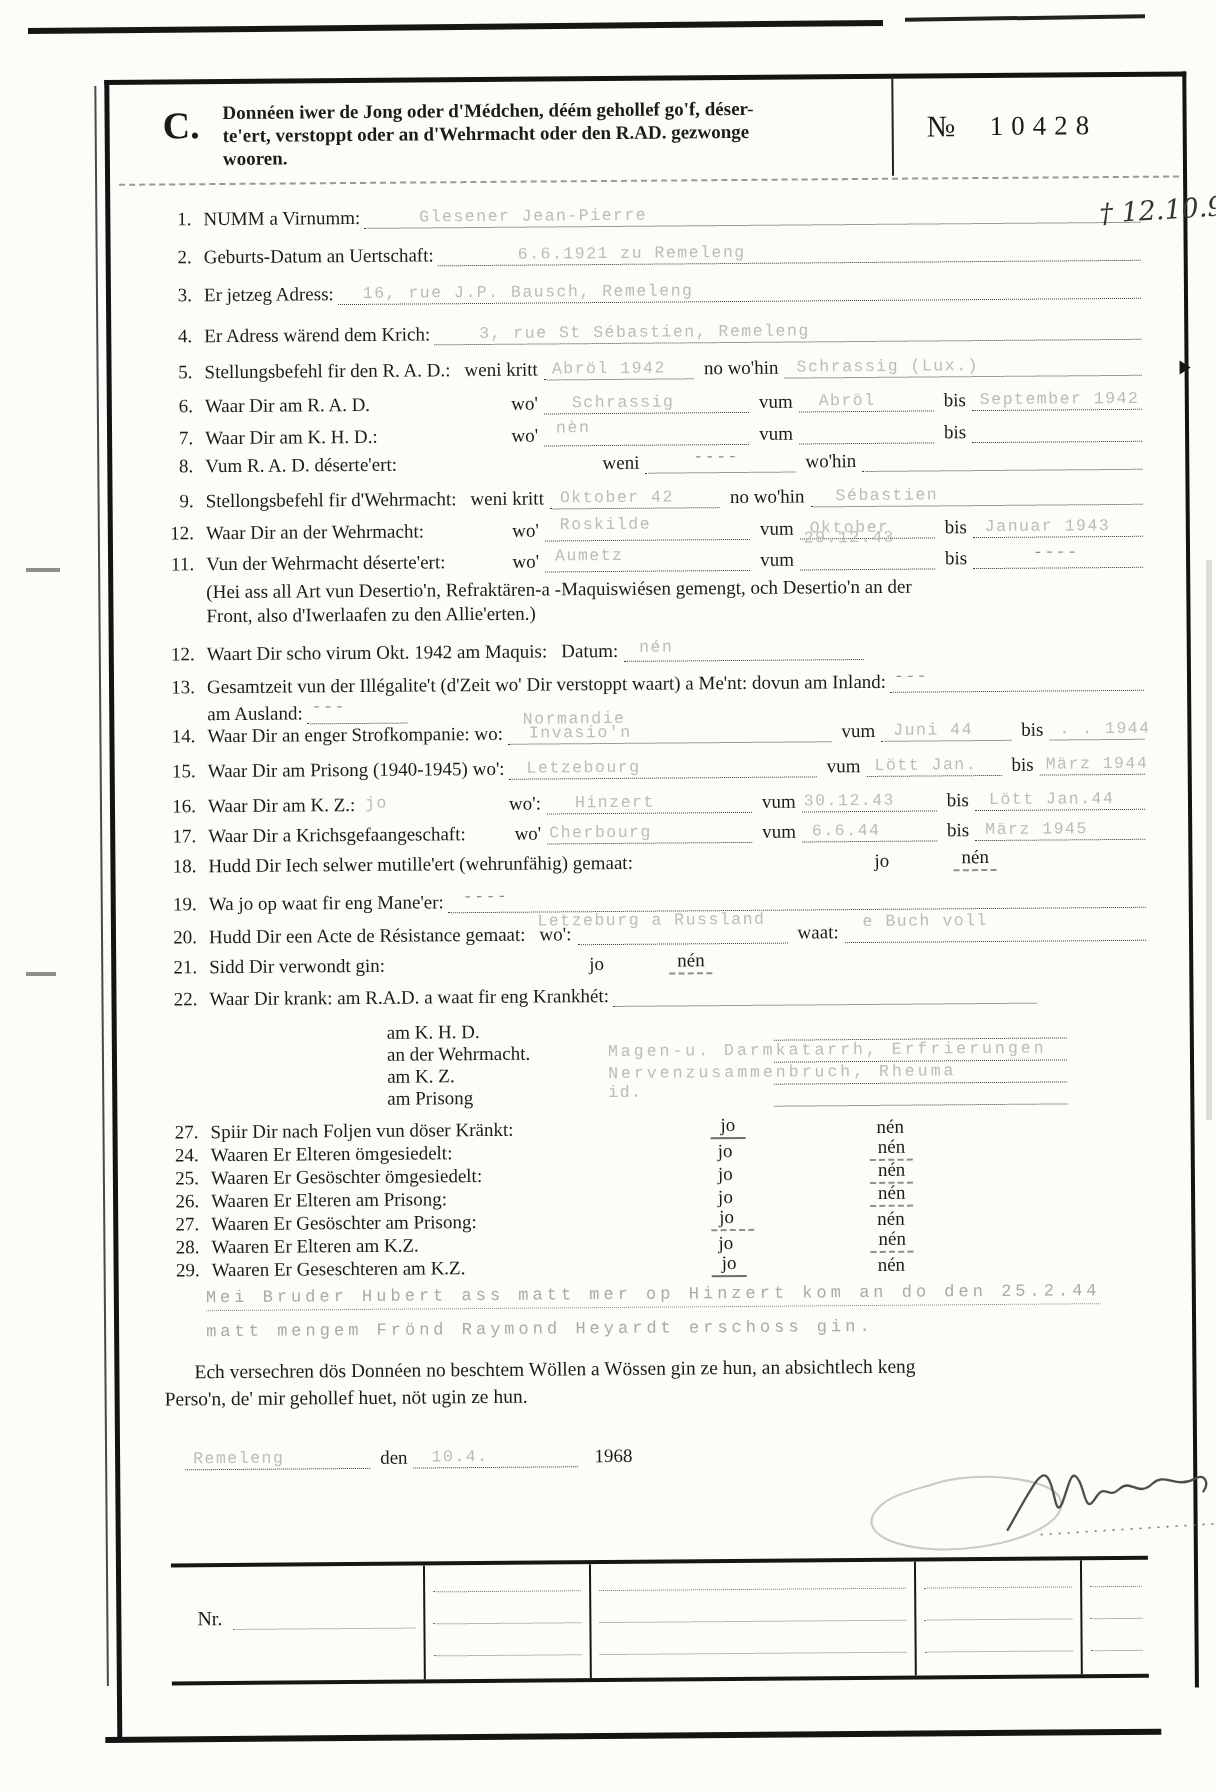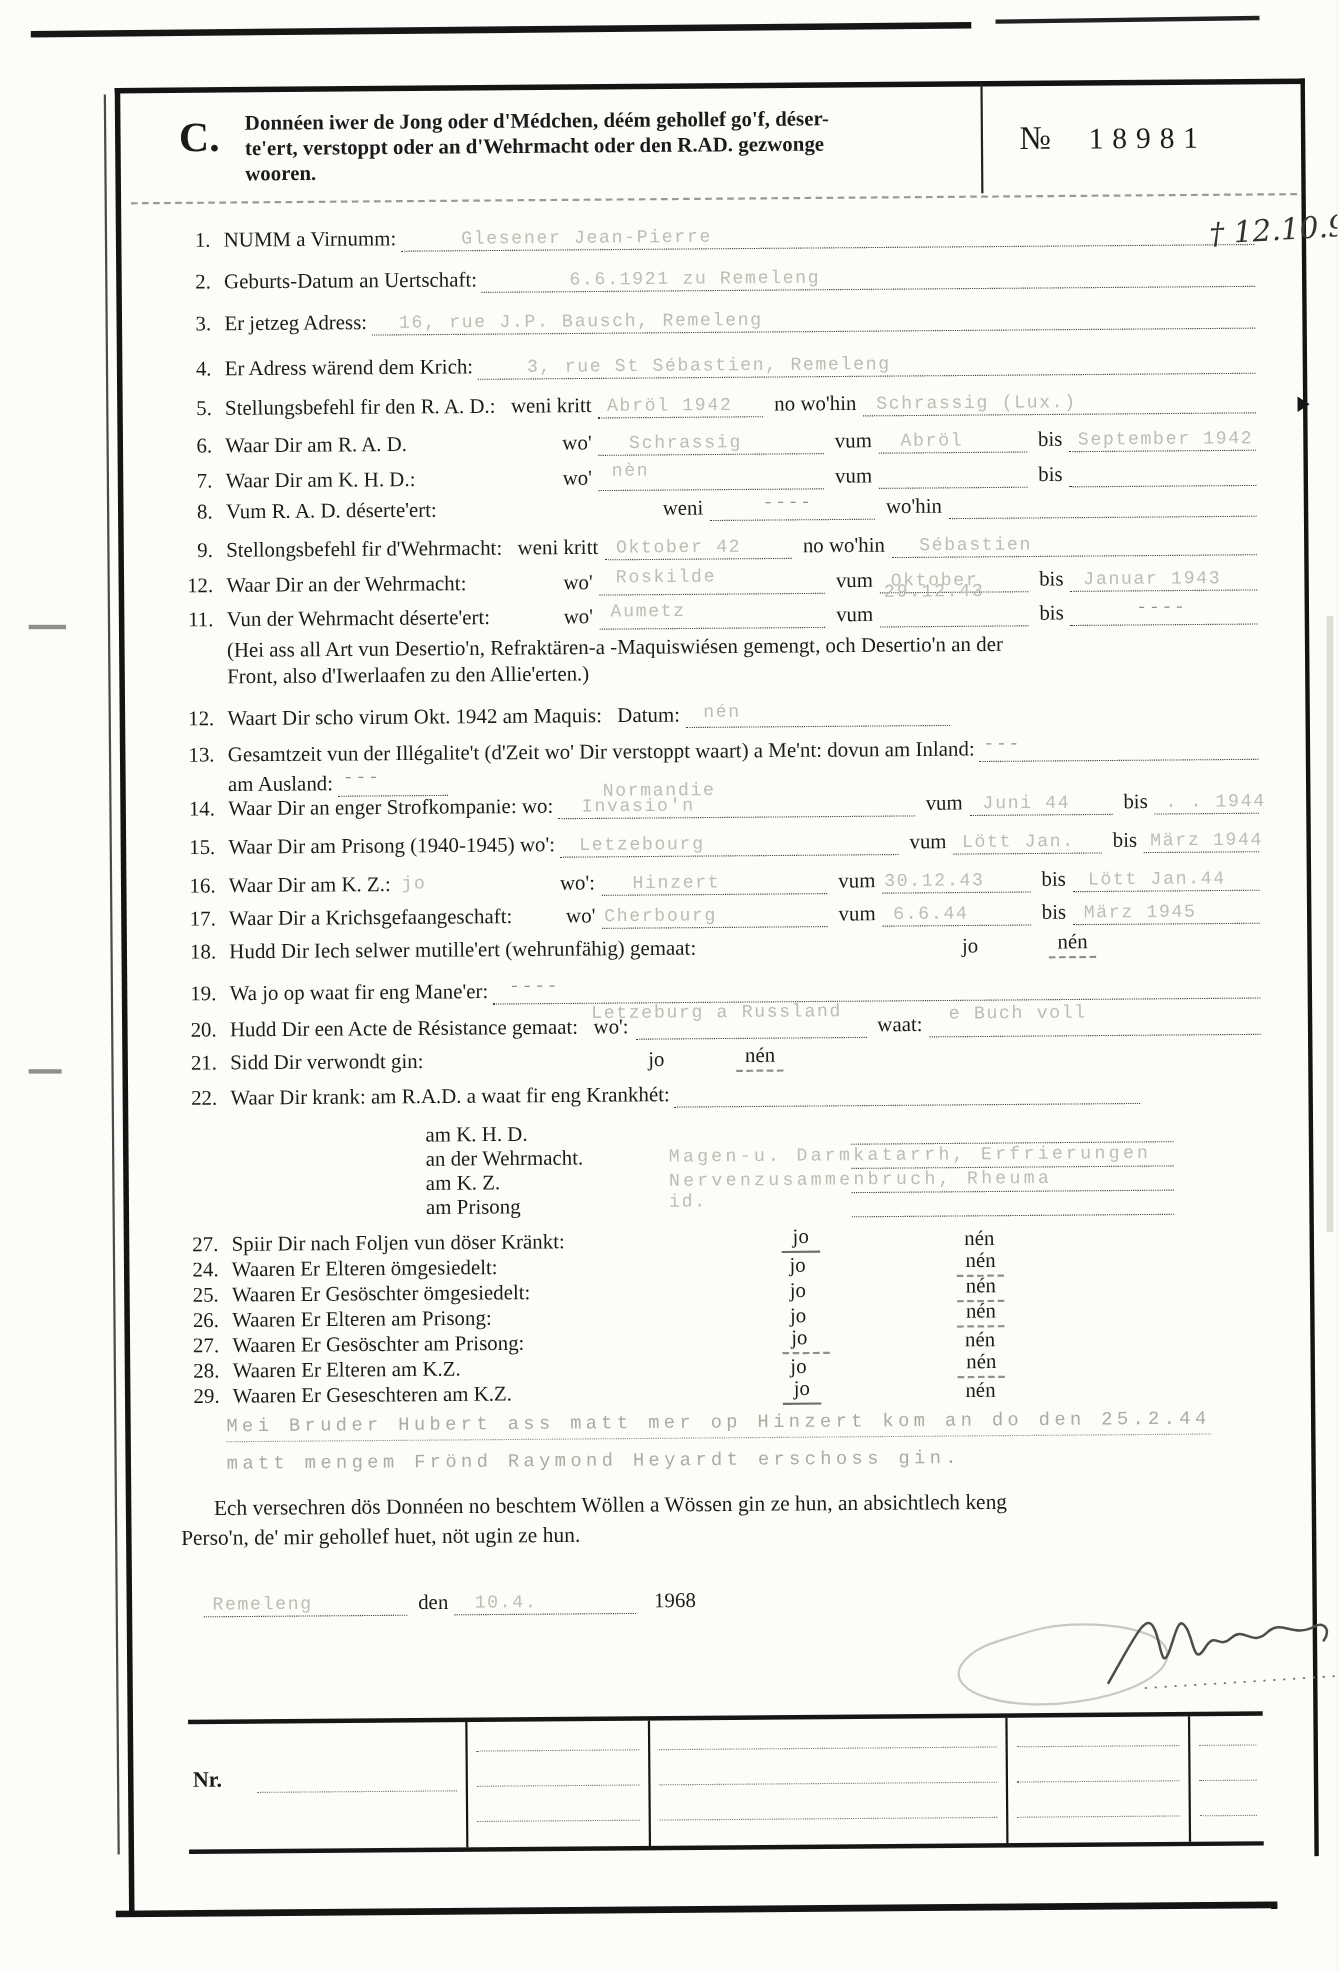--- a/index.html
+++ b/index.html
@@ -50,21 +50,21 @@
   .tnote{position:absolute;left:92px;font-family:"Liberation Mono","DejaVu Sans Mono",monospace;
          font-size:17px;letter-spacing:4px;color:#abab9f;white-space:nowrap;}
   .decl{position:absolute;left:50px;width:1000px;font-size:19.5px;}
   .arrow-mark{position:absolute;width:0;height:0;border-top:7px solid transparent;border-bottom:7px solid transparent;border-left:11px solid #161616;}
 
   
   #ftable{position:absolute;left:165px;top:1560px;width:977px;height:122px;}
   #ftable .tb{position:absolute;left:0;width:100%;height:4px;background:#161616;}
   #ftable .vline{position:absolute;top:4px;bottom:4px;width:2px;background:#161616;}
   #ftable .dot{position:absolute;border-top:1.6px dotted #77776f;}
-  #ftable .nr{position:absolute;left:4px;top:44px;font-size:20px;font-weight:bold;}
+  #ftable .nr{position:absolute;left:26px;top:44px;font-size:20px;}
 
   .sigwrap{position:absolute;left:850px;top:1438px;}
 </style>
 </head>
 <body>
 
 <div class="page">
 
   <div class="smear1"></div>
   <div class="smear2"></div>
@@ -82,21 +82,21 @@
     <div id="content">
 
       <div class="hdr-letter">C.</div>
       <div class="hdr-text">
         <div>Donnéen iwer de Jong oder d'Médchen, déém gehollef go'f, déser-</div>
         <div>te'ert, verstoppt oder an d'Wehrmacht oder den R.AD. gezwonge</div>
         <div>wooren.</div>
       </div>
       <div class="hdr-div"></div>
       <div class="hdr-no">№</div>
-      <div class="hdr-no-val">18981</div>
+      <div class="hdr-no-val">10428</div>
       <div class="hdr-sep"></div>
 
       <div class="line" style="top:127px">
         <span class="num">1.</span>
         <span class="lbl">NUMM a Virnumm:</span>
         <span class="f fg">
           <span class="typed" style="left:55px">Glesener Jean-Pierre</span>
           <span class="hand">† 12.10.93</span>
         </span>
       </div>
@@ -256,21 +256,21 @@
         <span class="lbl">am Ausland:</span>
         <span class="f" style="width:100px">
           <span class="typed dk" style="left:5px;bottom:7px">---</span>
         </span>
       </div>
 
       <div class="line" style="top:644px">
         <span class="num">14.</span>
         <span class="lbl">Waar Dir an enger Strofkompanie:  wo:</span>
         <span class="f fg">
-          <span class="typed" style="left:41px;bottom:15px">Normandie</span>
+          <span class="typed" style="left:16px;bottom:15px">Normandie</span>
           <span class="typed" style="left:22px;bottom:1px">Invasio'n</span>
         </span>
         <span class="kw">vum</span>
         <span class="f" style="width:130px">
           <span class="typed" style="left:12px">Juni 44</span>
         </span>
         <span class="kw">bis</span>
         <span class="f" style="width:95px">
           <span class="typed" style="left:10px">. . 1944</span>
         </span>

